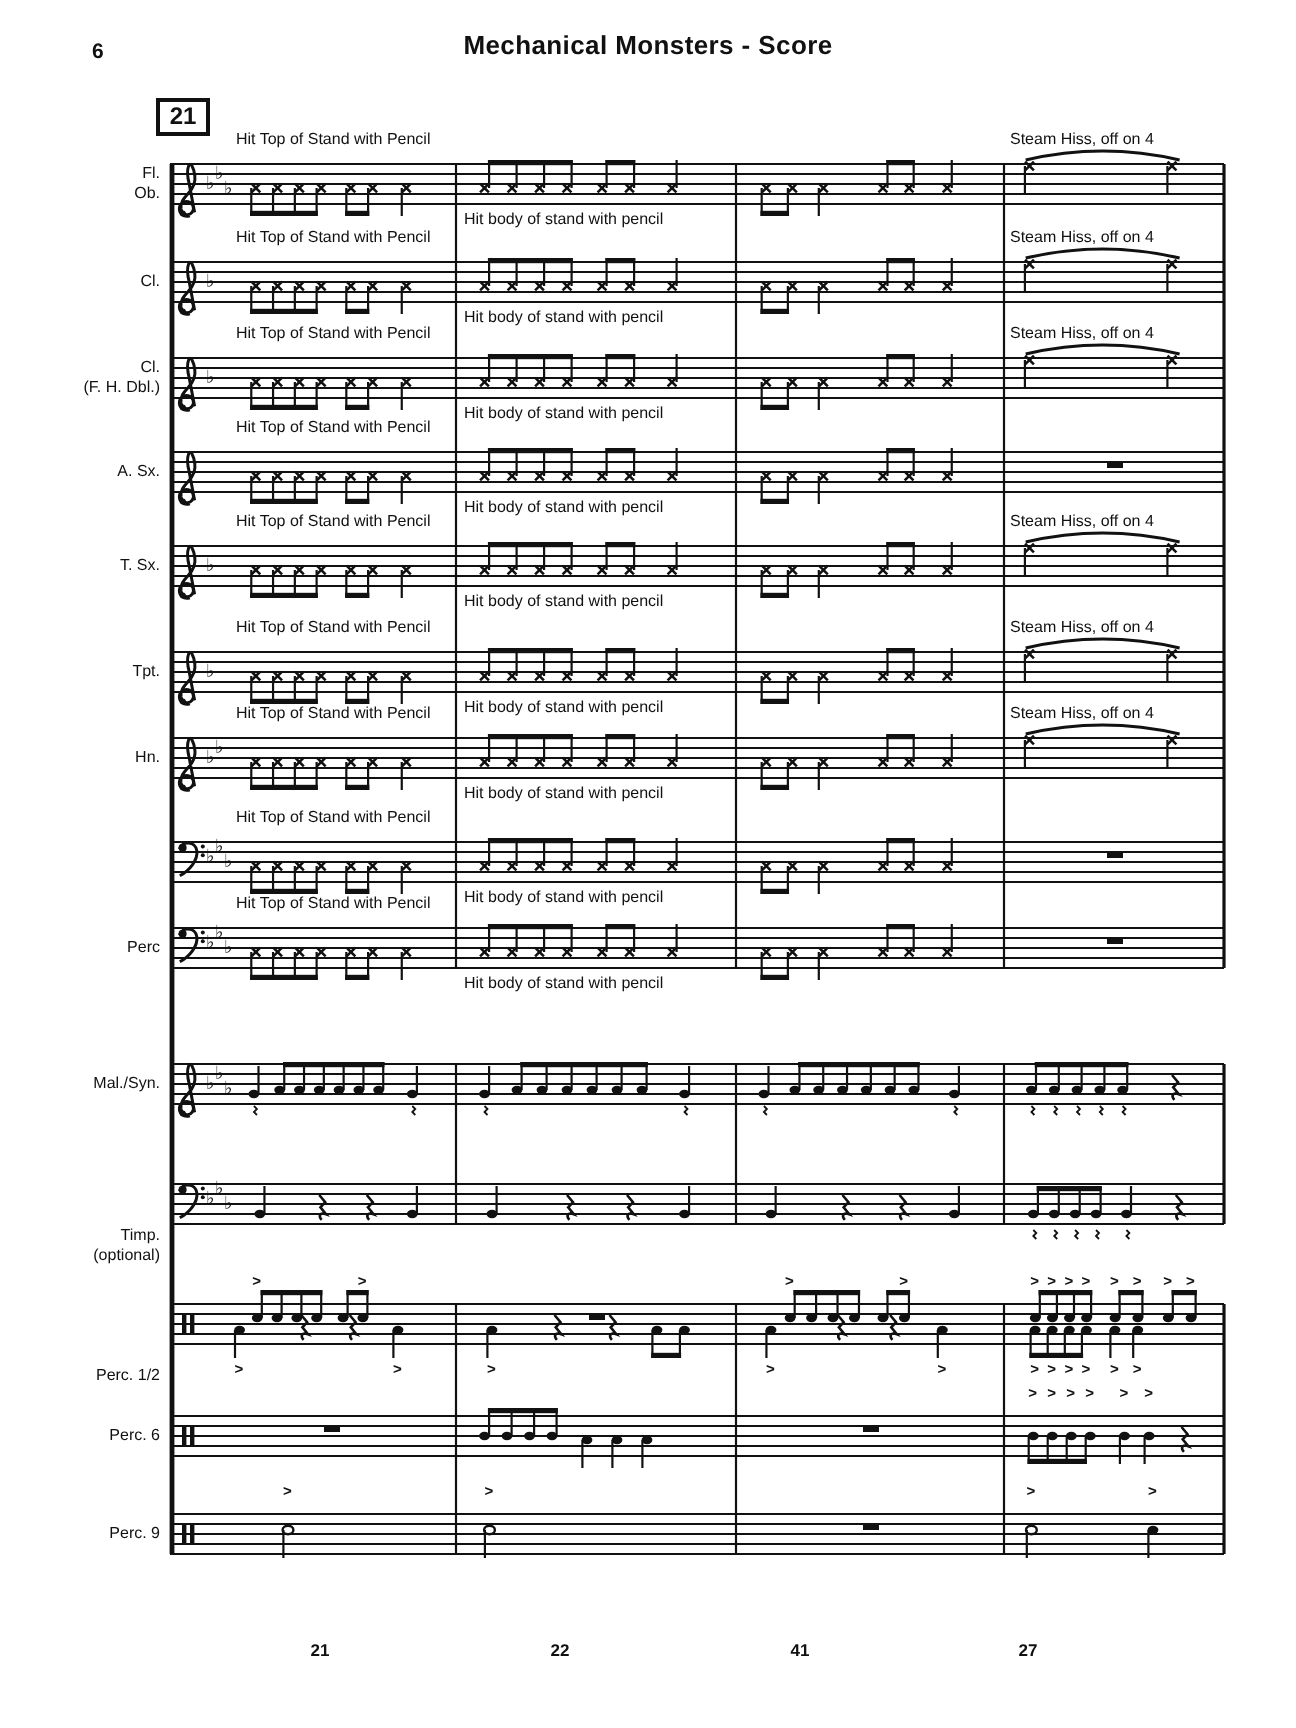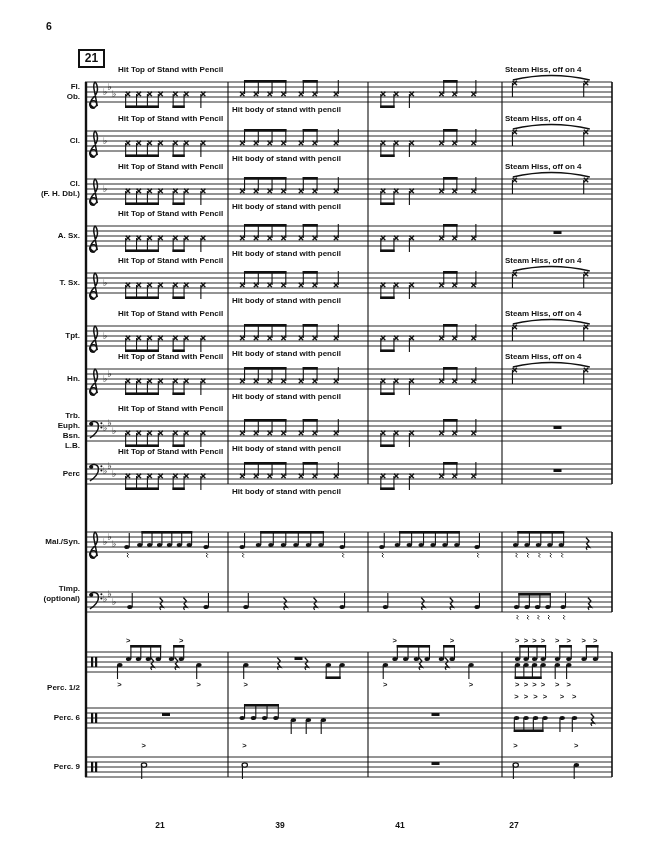--- a/index.html
+++ b/index.html
@@ -3,22 +3,22 @@
 <meta charset="utf-8">
 <style>
   html,body{margin:0;padding:0;background:#ffffff;}
   .page{position:relative;width:648px;height:864px;background:#fff;overflow:hidden;
         font-family:"Liberation Sans",sans-serif;color:#111;}
   .pgnum{position:absolute;left:46px;top:20px;font-size:10.5px;font-weight:700;}
   .title{position:absolute;left:0;right:0;top:15px;text-align:center;font-size:13px;
          font-weight:700;letter-spacing:.2px;}
   .rehearsal{position:absolute;left:78px;top:49px;min-width:17px;height:15px;padding:0 3px;
          border:2px solid #111;font-size:12px;font-weight:700;text-align:center;line-height:15px;}
-  .ann{position:absolute;font-size:8px;font-weight:700;white-space:nowrap;}
-  .lbl{position:absolute;left:2px;width:78px;text-align:right;font-size:8px;font-weight:700;
+  .ann{position:absolute;font-size:8px;font-weight:400;white-space:nowrap;}
+  .lbl{position:absolute;left:2px;width:78px;text-align:right;font-size:8px;font-weight:400;
        line-height:10px;white-space:pre-line;}
   .mn{position:absolute;top:820px;font-size:8.5px;font-weight:700;transform:translateX(-50%);}
   .mn0{left:160px}.mn1{left:280px}.mn2{left:400px}.mn3{left:514px}
   svg.score{position:absolute;left:0;top:0;}
   .sl{stroke:#111;stroke-width:0.9;}
   .bl{stroke:#111;stroke-width:1.1;}
   .blf{stroke:#111;stroke-width:1.6;}
   .sysl{stroke:#111;stroke-width:2.4;}
   .ck{fill:none;stroke:#111;stroke-width:1.5;}
   .ckq{fill:none;stroke:#111;stroke-width:1.3;}
@@ -28,20 +28,21 @@
   .fnh{fill:#111;}
   .onh{fill:#fff;stroke:#111;stroke-width:1.2;}
   .flat{font-family:"DejaVu Sans",sans-serif;font-size:9px;font-weight:700;fill:#111;}
   .acc{font-family:"Liberation Sans",sans-serif;font-size:7.5px;font-weight:700;fill:#111;}
 </style>
 </head>
 <body>
 
 <div class="page" id="page">
   <div class="pgnum">6</div>
+  <div class="title">Mechanical Monsters - Score</div>
   <div class="rehearsal">21</div>
 
   <svg class="score" id="score-svg" width="648" height="864">
       <g>
         <line x1="85" x2="612" y1="82" y2="82" class="sl"></line>
         <line x1="85" x2="612" y1="87" y2="87" class="sl"></line>
         <line x1="85" x2="612" y1="92" y2="92" class="sl"></line>
         <line x1="85" x2="612" y1="97" y2="97" class="sl"></line>
         <line x1="85" x2="612" y1="102" y2="102" class="sl"></line>
         <g transform="translate(88,82)">
@@ -1131,21 +1132,21 @@
       <line x1="502" x2="502" y1="532" y2="612" class="bl"></line>
       <line x1="612" x2="612" y1="532" y2="612" class="blf"></line>
       <line x1="228" x2="228" y1="652" y2="777" class="bl"></line>
       <line x1="368" x2="368" y1="652" y2="777" class="bl"></line>
       <line x1="502" x2="502" y1="652" y2="777" class="bl"></line>
       <line x1="612" x2="612" y1="652" y2="777" class="blf"></line>
       <line x1="86" x2="86" y1="82" y2="777" class="sysl"></line>
     </svg>
 
   <span class="mn mn0">21</span>
-  <span class="mn mn1">39</span>
+  <span class="mn mn1">22</span>
   <span class="mn mn2">41</span>
   <span class="mn mn3">27</span>
 <div class="lbl" style="top: 82px;">Fl.
 Ob.</div>
     <div class="ann" style="left: 118px; top: 65px;">Hit Top of Stand with Pencil</div>
     <div class="ann" style="left: 232px; top: 105px;">Hit body of stand with pencil</div>
     <div class="ann" style="left: 505px; top: 65px;">Steam Hiss, off on 4</div>
     <div class="lbl" style="top: 136px;">Cl.</div>
     <div class="ann" style="left: 118px; top: 114px;">Hit Top of Stand with Pencil</div>
     <div class="ann" style="left: 232px; top: 154px;">Hit body of stand with pencil</div>
@@ -1163,28 +1164,24 @@
     <div class="ann" style="left: 232px; top: 296px;">Hit body of stand with pencil</div>
     <div class="ann" style="left: 505px; top: 256px;">Steam Hiss, off on 4</div>
     <div class="lbl" style="top: 331px;">Tpt.</div>
     <div class="ann" style="left: 118px; top: 309px;">Hit Top of Stand with Pencil</div>
     <div class="ann" style="left: 232px; top: 349px;">Hit body of stand with pencil</div>
     <div class="ann" style="left: 505px; top: 309px;">Steam Hiss, off on 4</div>
     <div class="lbl" style="top: 374px;">Hn.</div>
     <div class="ann" style="left: 118px; top: 352px;">Hit Top of Stand with Pencil</div>
     <div class="ann" style="left: 232px; top: 392px;">Hit body of stand with pencil</div>
     <div class="ann" style="left: 505px; top: 352px;">Steam Hiss, off on 4</div>
-    <div class="lbl" style="top: 411px;">Trb.
-Euph.
-Bsn.
-L.B.</div>
     <div class="ann" style="left: 118px; top: 404px;">Hit Top of Stand with Pencil</div>
     <div class="ann" style="left: 232px; top: 444px;">Hit body of stand with pencil</div>
     <div class="lbl" style="top: 469px;">Perc</div>
     <div class="ann" style="left: 118px; top: 447px;">Hit Top of Stand with Pencil</div>
     <div class="ann" style="left: 232px; top: 487px;">Hit body of stand with pencil</div>
     <div class="lbl" style="top: 537px;">Mal./Syn.</div>
-    <div class="lbl" style="top: 584px;">Timp.
+    <div class="lbl" style="top: 613px;">Timp.
 (optional)</div>
     <div class="lbl" style="top: 683px; text-align: right;">Perc. 1/2</div>
     <div class="lbl" style="top: 713px;">Perc. 6</div>
     <div class="lbl" style="top: 762px;">Perc. 9</div>
   </div>
 
 </body></html>

